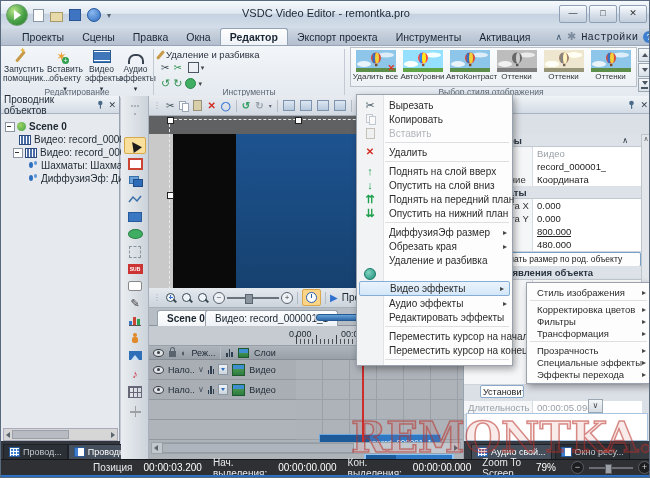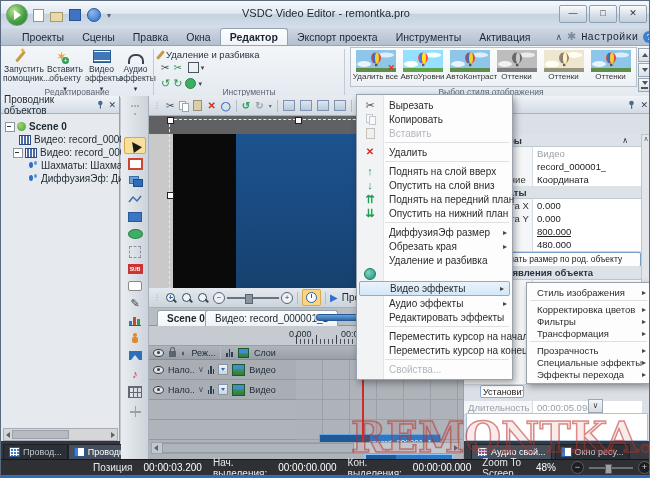--- a/index.html
+++ b/index.html
@@ -907,24 +907,20 @@
     <div class="cms"></div>
     <div class="cmi">
       <span class="cm-ic"></span>
       <span class="cm-lb">Переместить курсор на начало</span>
     </div>
     <div class="cmi">
       <span class="cm-ic"></span>
       <span class="cm-lb">Переместить курсор на конец</span>
     </div>
     <div class="cms"></div>
-    <div class="cmi">
-      <span class="cm-ic"></span>
-      <span class="cm-lb dis">Свойства...</span>
-    </div>
   </div>
 
   <div class="ab smenu">
     <div class="smi">
       <span class="sm-lb">Стиль изображения</span>
       <span class="sm-ar">▸</span>
     </div>
     <div class="sms"></div>
     <div class="smi">
       <span class="sm-lb">Корректировка цветов</span>
@@ -954,21 +950,21 @@
   </div>
 
   <div class="ab statusbar">
     <span>Позиция</span>
     <span class="sb-val">00:00:03.200</span>
     <span>Нач. выделения:</span>
     <span class="sb-val">00:00:00.000</span>
     <span>Кон. выделения:</span>
     <span class="sb-val">00:00:00.000</span>
     <span>Zoom To Screen</span>
-    <span class="sb-val">48%</span>
+    <span class="sb-val">79%</span>
     <span class="sb-zoom">
       <span class="sbc">−</span>
       <span class="sbtrack">
           <span class="sbhandle"></span>
         </span>
       <span class="sbc">+</span>
     </span>
   </div>
   <div class="ab bluebar"></div>
 

